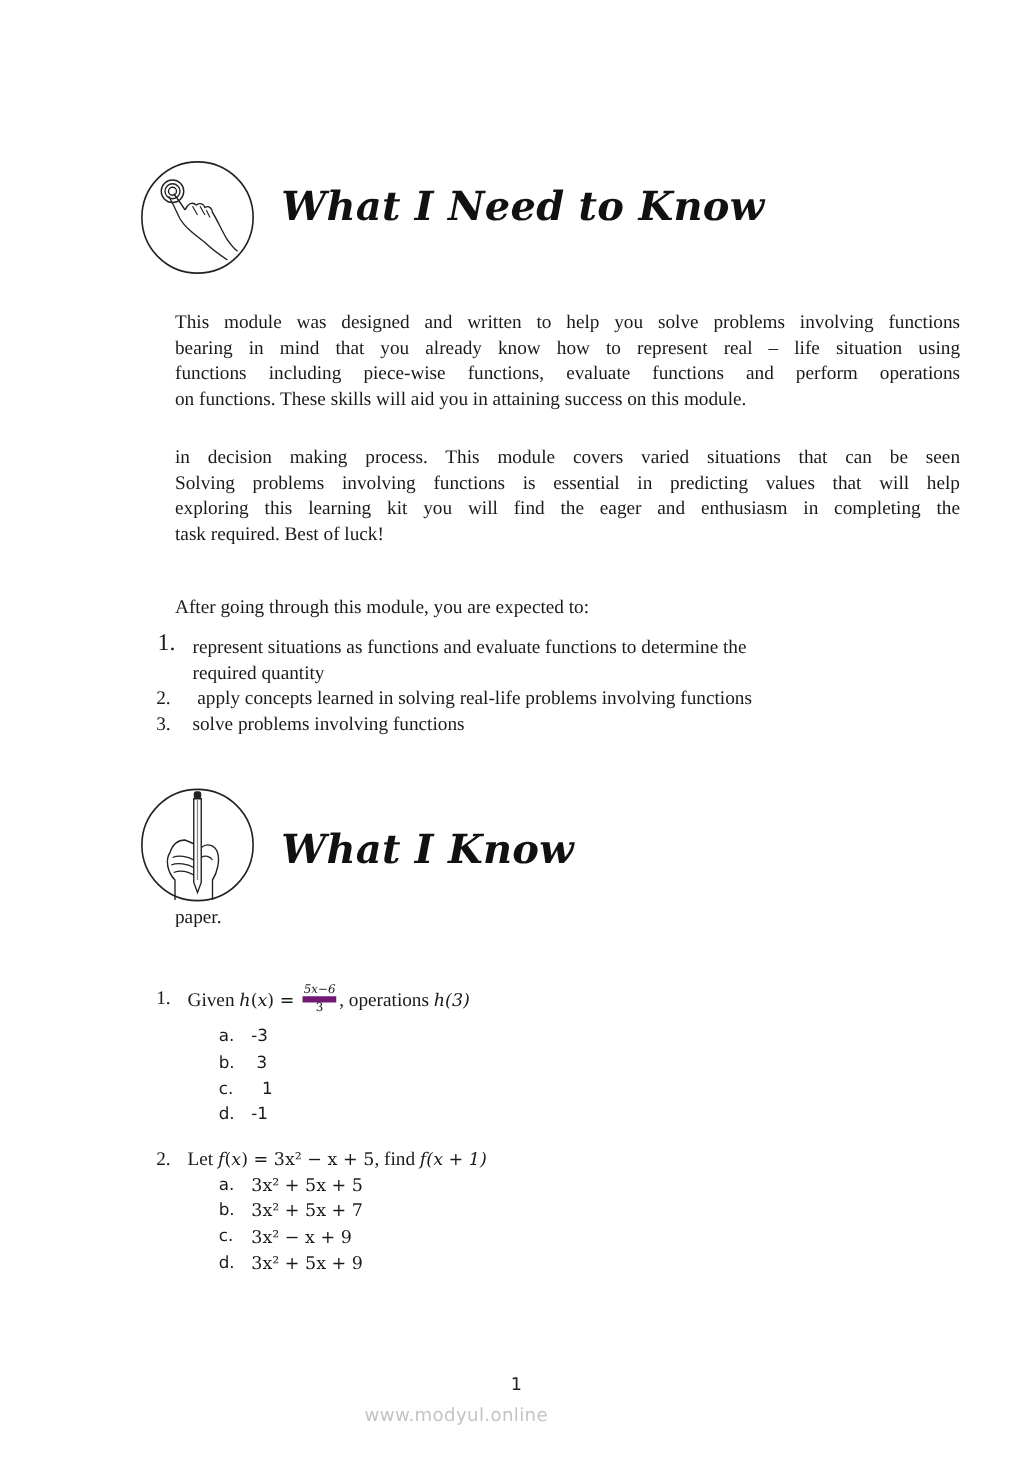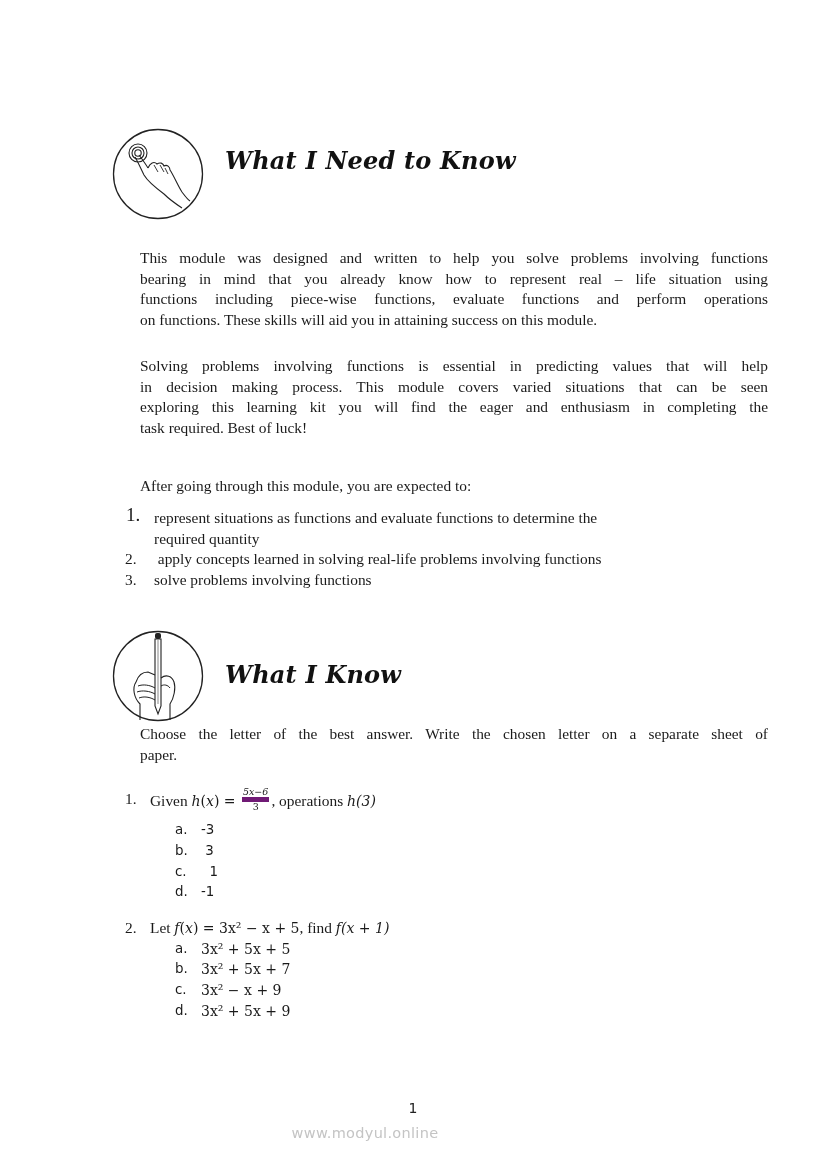--- a/index.html
+++ b/index.html
@@ -1,20 +1,20 @@
 <!DOCTYPE html>
 <html><head>
 <meta charset="utf-8">
 <style>
   html, body { margin: 0; padding: 0; background: #ffffff; }
   body { width: 826px; height: 1169px; position: relative; overflow: hidden;
          font-family: "DejaVu Serif", "Liberation Serif", serif; color: #1a1a1a; }
   .icon-circle { position: absolute; width: 92px; height: 92px; }
   .section-title { position: absolute; font-family: "DejaVu Serif", serif; font-weight: bold;
-                   font-style: italic; font-size: 24px; color: #111; letter-spacing: 0.2px; }
+                   font-style: italic; font-size: 32px; color: #111; letter-spacing: 0.2px; }
   .para { position: absolute; left: 100px; width: 628px; font-size: 14.2px; line-height: 20.6px;
           text-align: justify; font-family: "Liberation Serif", "DejaVu Serif", serif; font-size: 15.4px; margin-left: 40px; }
   .para-line { display: block; text-align: justify; text-align-last: justify; white-space: nowrap; }
   .para-line.last { text-align-last: left; }
   .obj-list { position: absolute; left: 125px; font-family: "Liberation Serif", serif; font-size: 15.4px; line-height: 20.6px; }
   .obj-item { position: relative; padding-left: 29px; }
   .obj-num { position: absolute; left: 0; }
   .obj-num.big { font-size: 19px; left: 1px; top: -3px; }
   .q { position: absolute; left: 125px; font-family: "Liberation Serif", serif; font-size: 15.4px; line-height: 20.6px; }
   .q-stem { position: relative; padding-left: 25px; }
@@ -47,22 +47,22 @@
 <div class="section-title" style="left:225px; top:146px;">What I Need to Know</div>
 
 <div class="para" style="top:248px;">
   <span class="para-line">This module was designed and written to help you solve problems involving functions</span>
   <span class="para-line">bearing in mind that you already know how to represent real – life situation using</span>
   <span class="para-line">functions including piece-wise functions, evaluate functions and perform operations</span>
   <span class="para-line last">on functions.  These skills will aid you in attaining success on this module.</span>
 </div>
 
 <div class="para" style="top:356px;">
+  <span class="para-line">in decision making process. This module covers varied situations that can be seen</span>
   <span class="para-line">Solving problems involving functions is essential in predicting values that will help</span>
-  <span class="para-line">in decision making process. This module covers varied situations that can be seen</span>
   <span class="para-line">exploring this learning kit you will find the eager and enthusiasm in completing the</span>
   <span class="para-line last">task required. Best of luck!</span>
 </div>
 
 <div class="para" style="top:476px;">
   <span class="para-line last">After going through this module, you are expected to:</span>
 </div>
 
 <div class="obj-list" style="top:508px;">
   <div class="obj-item">
@@ -84,21 +84,20 @@
   <circle cx="46" cy="46" r="44.5" fill="none" stroke="#222" stroke-width="1.3"></circle>
   <rect x="43" y="3" width="6" height="6" rx="2" fill="#222"></rect>
   <path d="M43 9 L43 76 L46 84 L49 76 L49 9 Z" fill="#fff" stroke="#222" stroke-width="1.1"></path>
   <line x1="46" y1="10" x2="46" y2="74" stroke="#888" stroke-width="1"></line>
   <path d="M28 90 L28 74 C22 68, 20 58, 24 52 C26 46, 30 42, 36 42 L43 45 M49 48 C54 44, 60 46, 62 52 C64 58, 62 68, 58 74 L58 90" fill="none" stroke="#222" stroke-width="1.1"></path>
   <path d="M26 56 C31 54, 38 55, 43 58 M25 62 C30 60, 38 61, 43 64 M27 68 C32 66, 38 67, 43 70 M49 56 C52 54, 56 55, 58 58" fill="none" stroke="#222" stroke-width="1"></path>
 </svg>
 <div class="section-title" style="left:225px; top:660px;">What I Know</div>
 
 <div class="para" style="top:724px;">
-  <span class="para-line">Choose the letter of the best answer. Write the chosen letter on a separate sheet of</span>
   <span class="para-line last">paper.</span>
 </div>
 
 <div class="q" style="top:789px;">
   <div class="q-stem">
     <span class="q-num">1.</span>
     <span style="white-space:pre;">Given </span><span class="math"><span class="mi">h</span>(<span class="mi">x</span>) = <span class="frac"><span class="num mi">5x−6</span><span class="den">3</span></span></span><span style="white-space:pre;">, operations </span><span class="math mi">h(3)</span>
   </div>
   <div class="choices" style="margin-top:6px;">
     <div class="choice">

